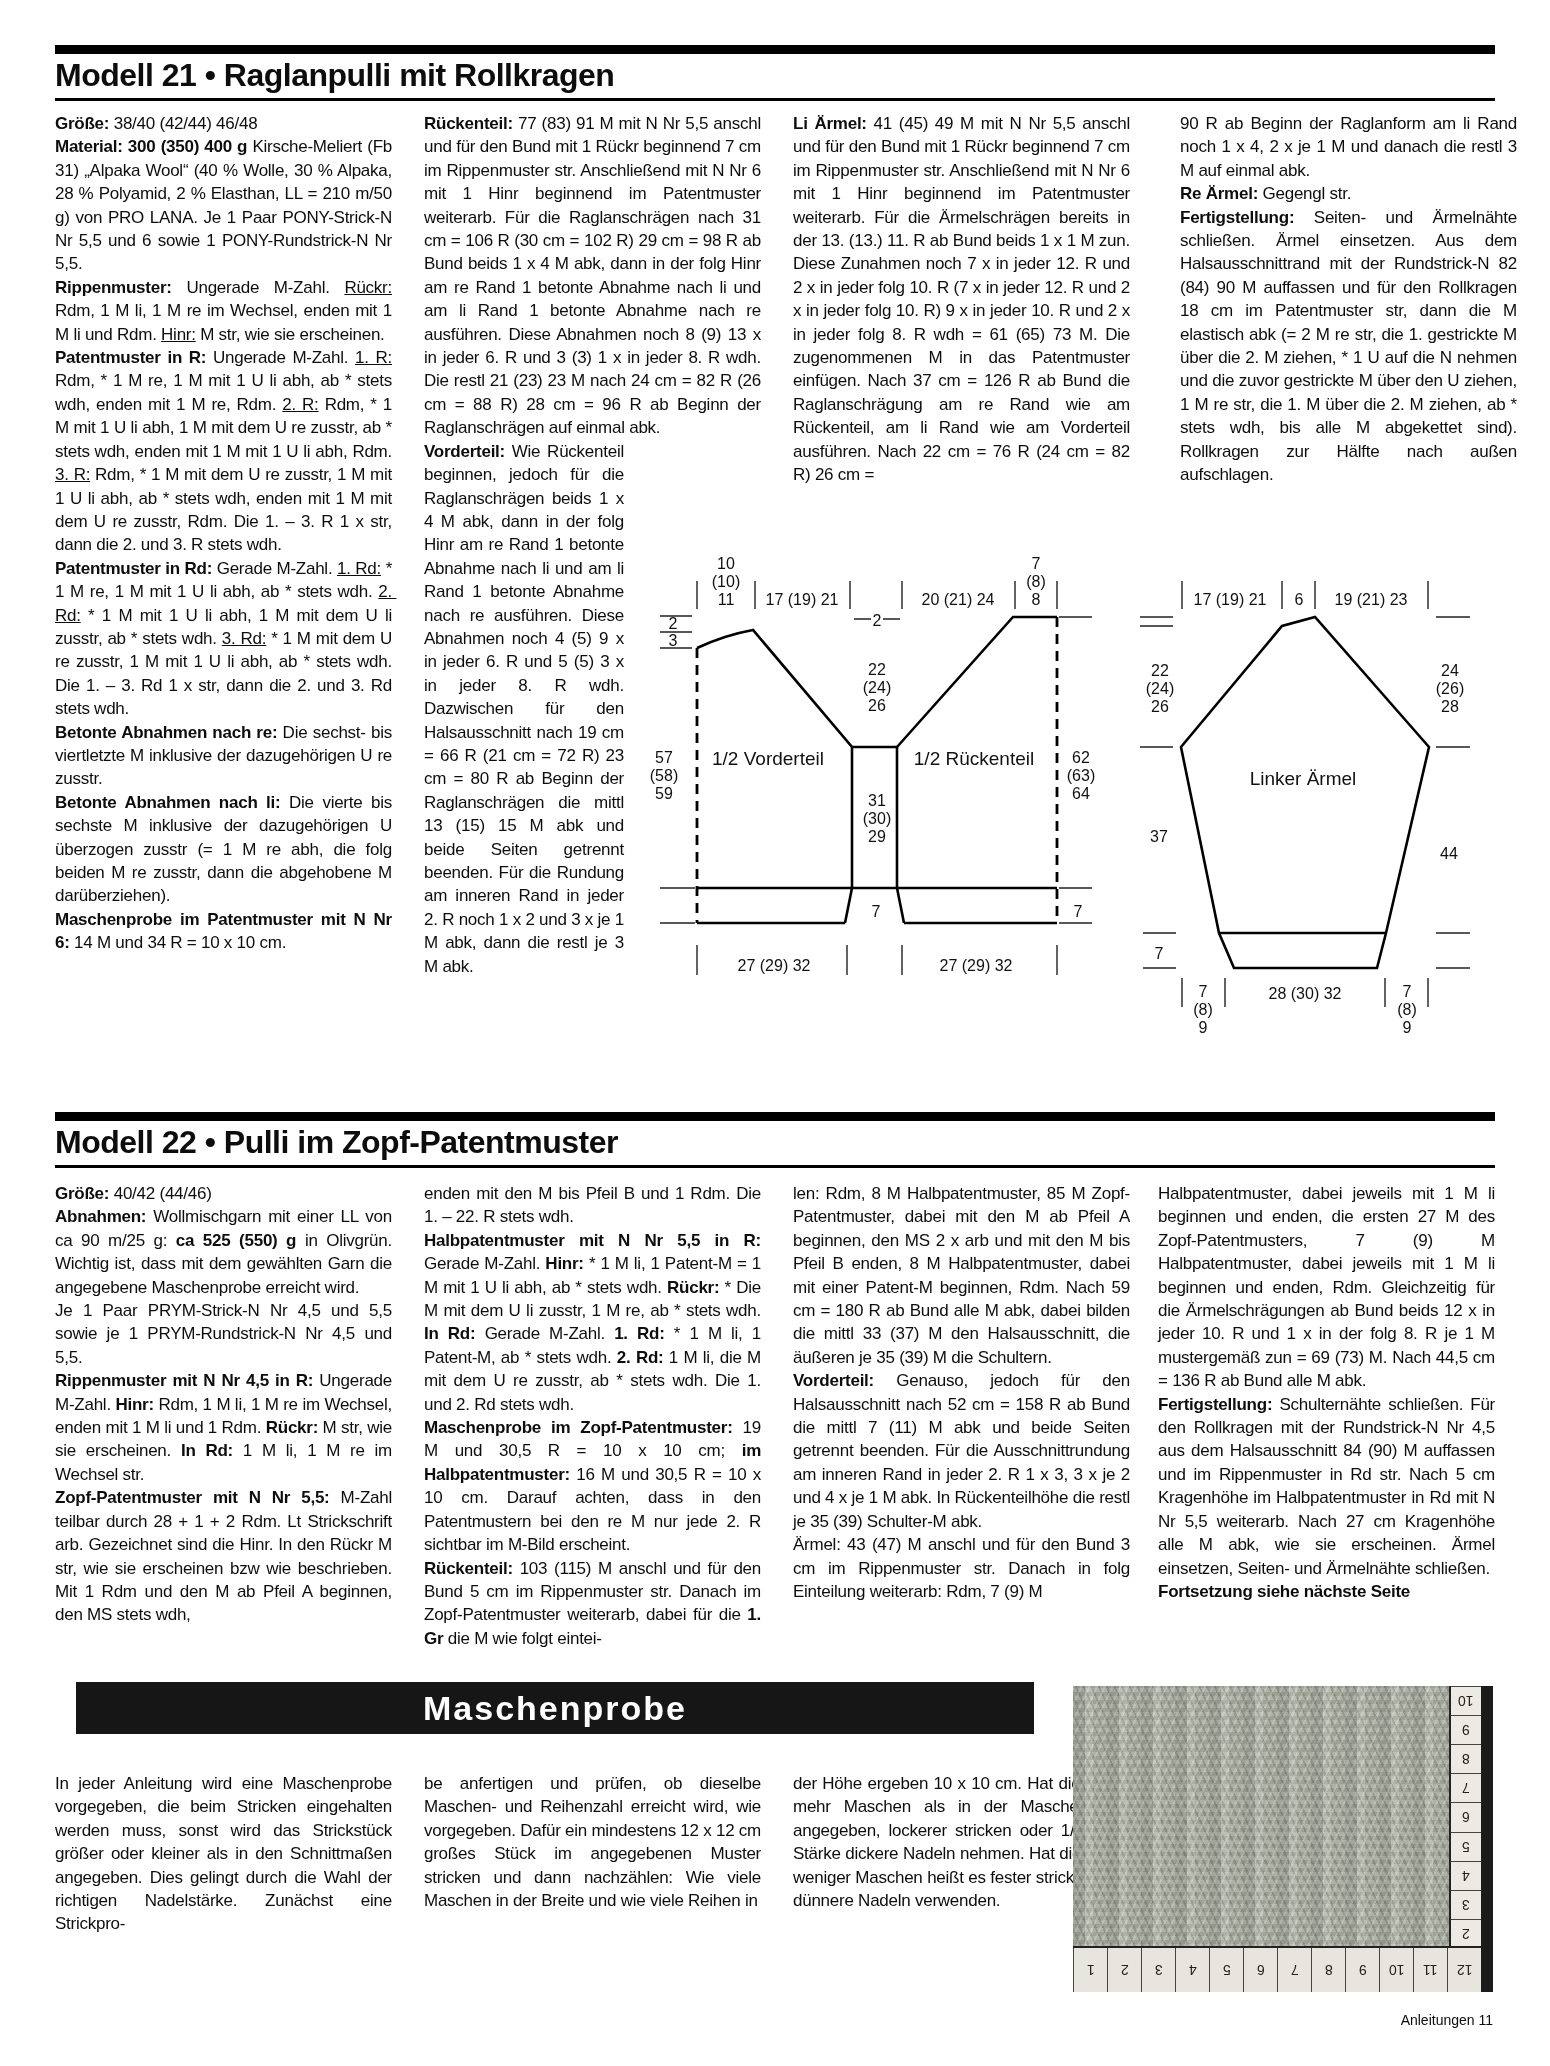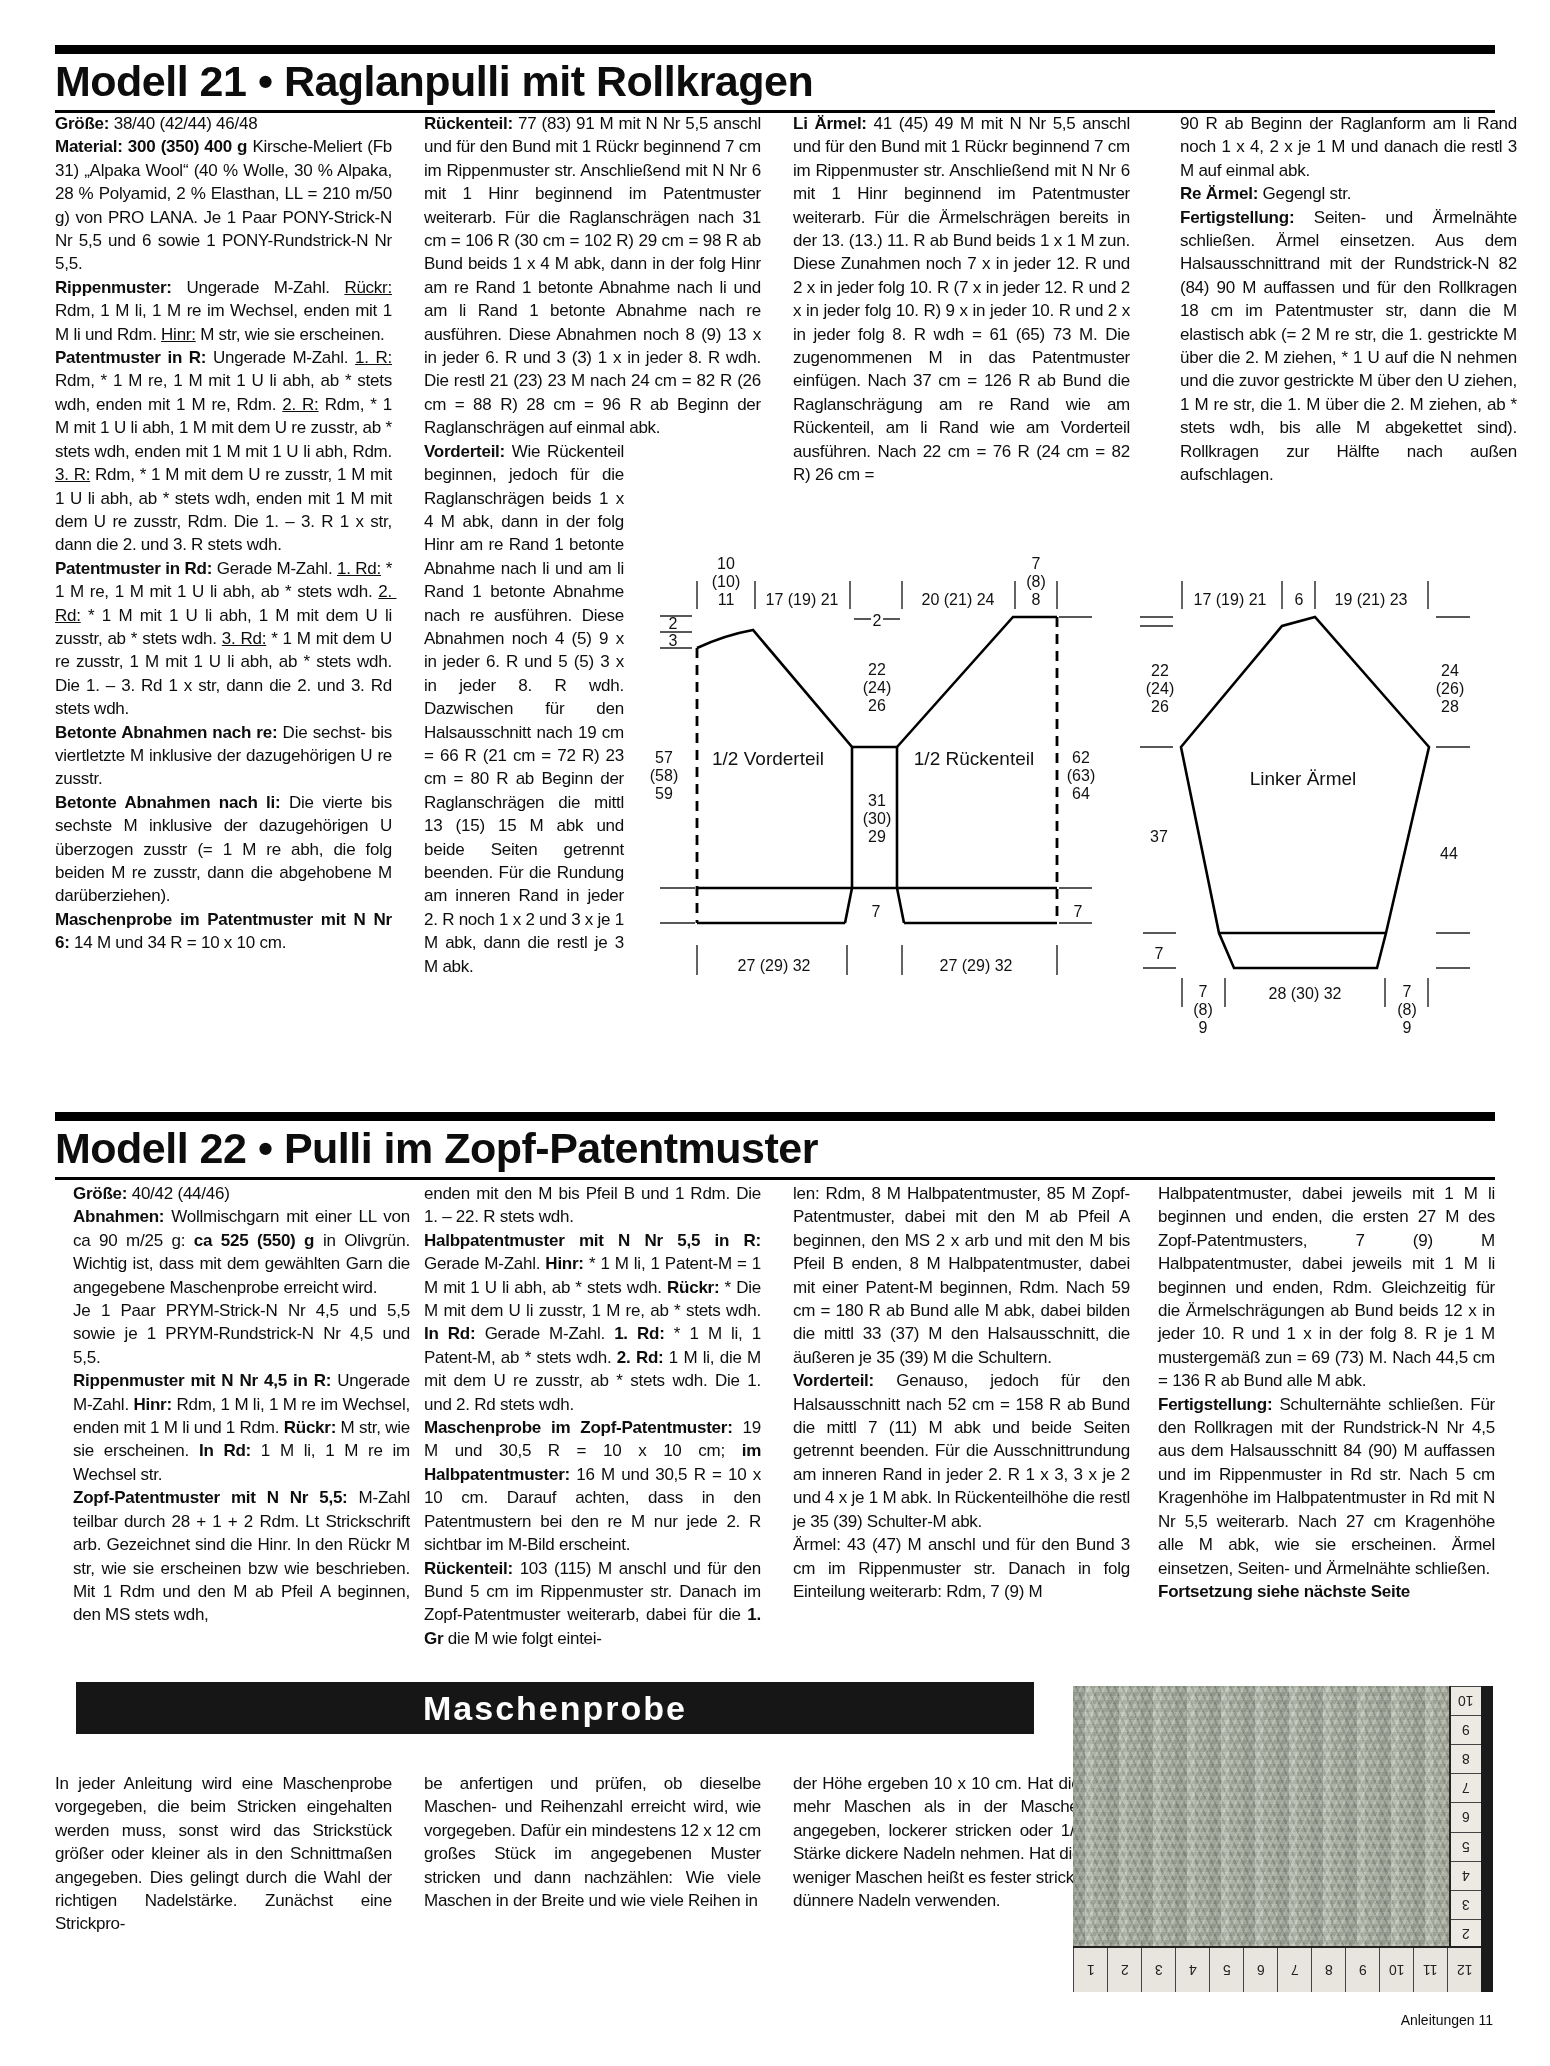--- a/index.html
+++ b/index.html
@@ -2,21 +2,21 @@
 <html><head>
 <meta charset="utf-8">
 <style>
   html,body{margin:0;padding:0;background:#e8e8e8;}
   .page{position:relative;width:1550px;height:2066px;background:#ffffff;
         font-family:"Liberation Sans",sans-serif;color:#0d0d0d;overflow:hidden;}
   .abs{position:absolute;}
 
   
   .sec-head{border-top:9px solid #000;}
-  .sec-head h1{margin:3px 0 4px 0;font-size:43px;font-weight:bold;letter-spacing:-0.5px;}
+  .sec-head h1{margin:3px 0 4px 0;font-size:32px;font-weight:bold;letter-spacing:-0.5px;}
   .sec-head .rule{border-bottom:3px solid #000;}
 
   
   .col{width:337px;font-size:17px;line-height:23.4px;letter-spacing:-0.25px;}
   .col p{margin:0;text-align:justify;}
   .col p span{white-space:pre-wrap;}
   .narrowpart p{width:200px;}
 
   
   svg text{font-family:"Liberation Sans",sans-serif;font-size:16px;fill:#111;}
@@ -159,21 +159,21 @@
     <text x="267" y="452" text-anchor="middle">7</text>
     <text x="267" y="470" text-anchor="middle">(8)</text>
     <text x="267" y="488" text-anchor="middle">9</text>
   </svg>
 
   <div class="abs sec-head" style="left:55px;top:1112px;width:1440px;">
     <h1>Modell 22 • Pulli im Zopf-Patentmuster</h1>
     <div class="rule"></div>
   </div>
 
-  <div class="abs col" style="left:55px;top:1182px;margin-left:18px;">
+  <div class="abs col" style="left:55px;top:1182px;">
       <p><span style="font-weight: bold;">Größe:</span><span> 40/42 (44/46)</span></p>
       <p><span style="font-weight: bold;">Abnahmen:</span><span> Wollmischgarn mit einer LL von ca 90 m/25 g: </span><span style="font-weight: bold;">ca 525 (550) g</span><span> in Olivgrün. Wichtig ist, dass mit dem gewählten Garn die angegebene Maschenprobe erreicht wird.</span></p>
       <p><span>Je 1 Paar PRYM-Strick-N Nr 4,5 und 5,5 sowie je 1 PRYM-Rundstrick-N Nr 4,5 und 5,5.</span></p>
       <p><span style="font-weight: bold;">Rippenmuster mit N Nr 4,5 in R:</span><span> Ungerade M-Zahl. </span><span style="font-weight: bold;">Hinr:</span><span> Rdm, 1 M li, 1 M re im Wechsel, enden mit 1 M li und 1 Rdm. </span><span style="font-weight: bold;">Rückr:</span><span> M str, wie sie erscheinen. </span><span style="font-weight: bold;">In Rd:</span><span> 1 M li, 1 M re im Wechsel str.</span></p>
       <p><span style="font-weight: bold;">Zopf-Patentmuster mit N Nr 5,5:</span><span> M-Zahl teilbar durch 28 + 1 + 2 Rdm. Lt Strickschrift arb. Gezeichnet sind die Hinr. In den Rückr M str, wie sie erscheinen bzw wie beschrieben. Mit 1 Rdm und den M ab Pfeil A beginnen, den MS stets wdh,</span></p>
     </div>
   <div class="abs col" style="left:424px;top:1182px;">
       <p><span>enden mit den M bis Pfeil B und 1 Rdm. Die 1. – 22. R stets wdh.</span></p>
       <p><span style="font-weight: bold;">Halbpatentmuster mit N Nr 5,5 in R:</span><span> Gerade M-Zahl. </span><span style="font-weight: bold;">Hinr:</span><span> * 1 M li, 1 Patent-M = 1 M mit 1 U li abh, ab * stets wdh. </span><span style="font-weight: bold;">Rückr:</span><span> * Die M mit dem U li zusstr, 1 M re, ab * stets wdh. </span><span style="font-weight: bold;">In Rd:</span><span> Gerade M-Zahl. </span><span style="font-weight: bold;">1. Rd:</span><span> * 1 M li, 1 Patent-M, ab * stets wdh. </span><span style="font-weight: bold;">2. Rd:</span><span> 1 M li, die M mit dem U re zusstr, ab * stets wdh. Die 1. und 2. Rd stets wdh.</span></p>
       <p><span style="font-weight: bold;">Maschenprobe im Zopf-Patentmuster:</span><span> 19 M und 30,5 R = 10 x 10 cm; </span><span style="font-weight: bold;">im Halbpatentmuster:</span><span> 16 M und 30,5 R = 10 x 10 cm. Darauf achten, dass in den Patentmustern bei den re M nur jede 2. R sichtbar im M-Bild erscheint.</span></p>

